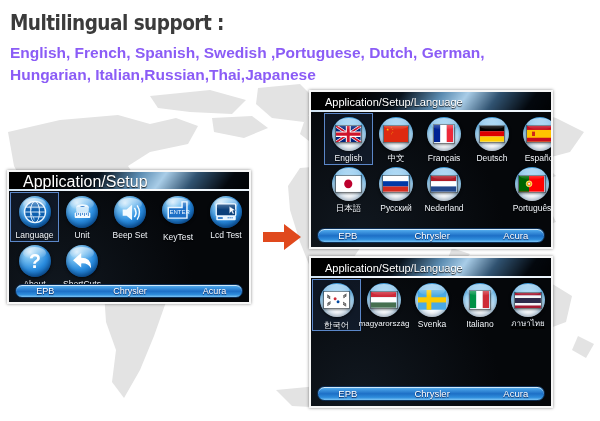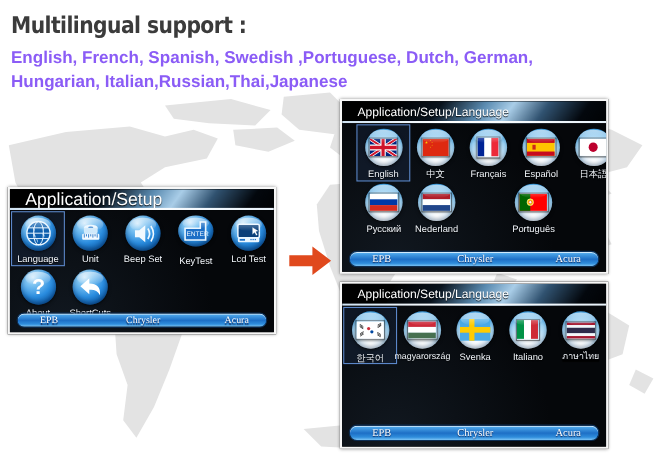--- a/index.html
+++ b/index.html
@@ -82,21 +82,21 @@
   .fnbar{
     position:absolute; left:6px; right:6px;
     border-radius:9px;
     background:linear-gradient(180deg,#a9d8f8 0%,#4aa3e8 12%,#1d6fc6 52%,#2f8ddc 80%,#7cc4f4 100%);
     border:1px solid #0c2d53;
     box-shadow:inset 0 1px 0 rgba(255,255,255,.6);
     display:flex; align-items:center;
   }
   .fnbar span{
     color:#ffffff; text-shadow:0 1px 1px rgba(0,0,40,.75);
-    flex:1; text-align:center; white-space:nowrap;font-family:Liberation Serif, serif;
+    flex:1; text-align:center; white-space:nowrap;
   }
   .fnbar span:first-child{ text-align:left; padding-left:9%; flex:0 0 34%;}
   .fnbar span:last-child{ text-align:right; padding-right:7%; flex:0 0 33%;}
 
   
   .grid{
     position:absolute; display:flex; flex-wrap:wrap;
   }
   .cell{
     display:flex; flex-direction:column; align-items:center;
@@ -353,20 +353,32 @@
             <svg viewBox="0 0 60 40" width="100%" height="100%" preserveAspectRatio="none">
               <rect width="20" height="40" fill="#002395"></rect>
               <rect x="20" width="20" height="40" fill="#ffffff"></rect>
               <rect x="40" width="20" height="40" fill="#ed2939"></rect>
             </svg>
           </div>
         </div>
         <div class="lbl" style="font-size:8.5px; margin-top:3px;">Français</div>
       </div>
 
+      <div class="cell" style="width:48px; height:50px; padding-top:3px;">
+        <div class="flagbtn" style="width:34px;height:34px;">
+          <div class="flag" style="width:78%;height:52%;">
+            <svg viewBox="0 0 60 36" width="100%" height="100%" preserveAspectRatio="none">
+              <rect width="60" height="12" fill="#000000"></rect>
+              <rect y="12" width="60" height="12" fill="#dd0000"></rect>
+              <rect y="24" width="60" height="12" fill="#ffce00"></rect>
+            </svg>
+          </div>
+        </div>
+        <div class="lbl" style="font-size:8.5px; margin-top:3px;">Deutsch</div>
+      </div>
 
       <div class="cell" style="width:48px; height:50px; padding-top:3px;">
         <div class="flagbtn" style="width:34px;height:34px;">
           <div class="flag" style="width:80%;height:52%;">
             <svg viewBox="0 0 60 36" width="100%" height="100%" preserveAspectRatio="none">
               <rect width="60" height="36" fill="#ffc400"></rect>
               <rect width="60" height="9" fill="#c60b1e"></rect>
               <rect y="27" width="60" height="9" fill="#c60b1e"></rect>
               <rect x="12" y="13" width="7" height="10" fill="#c60b1e" opacity=".85"></rect>
             </svg>

